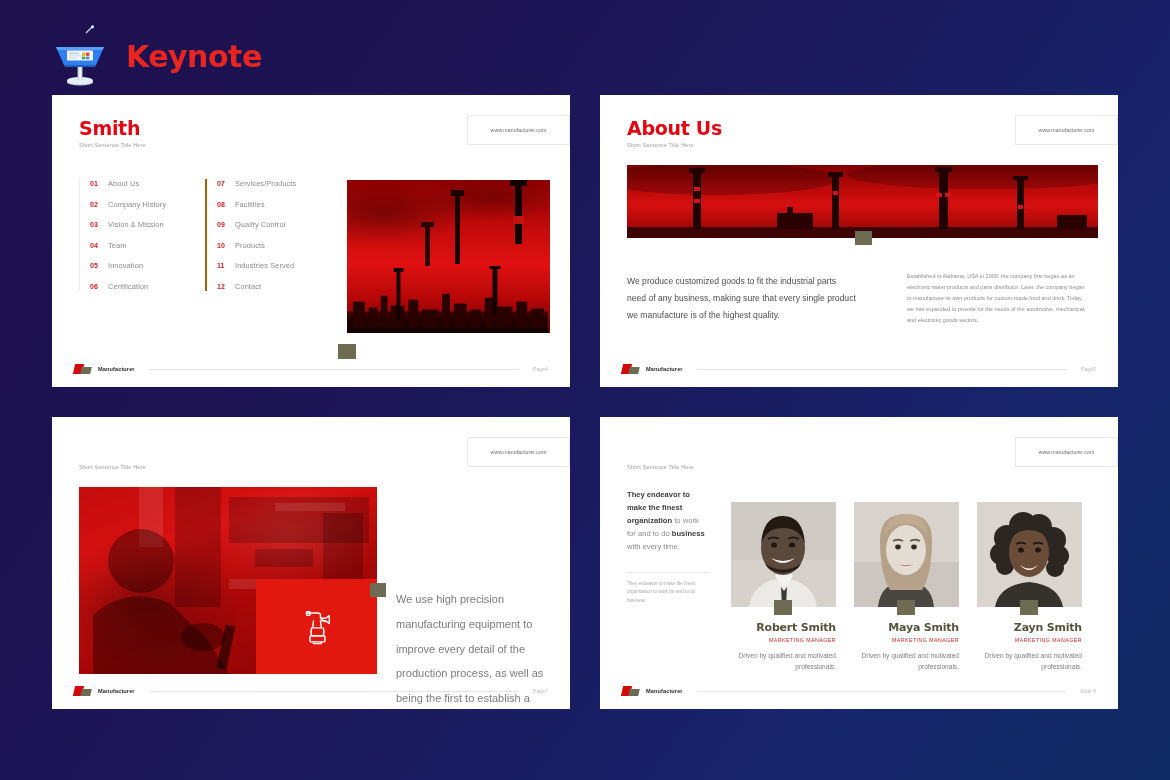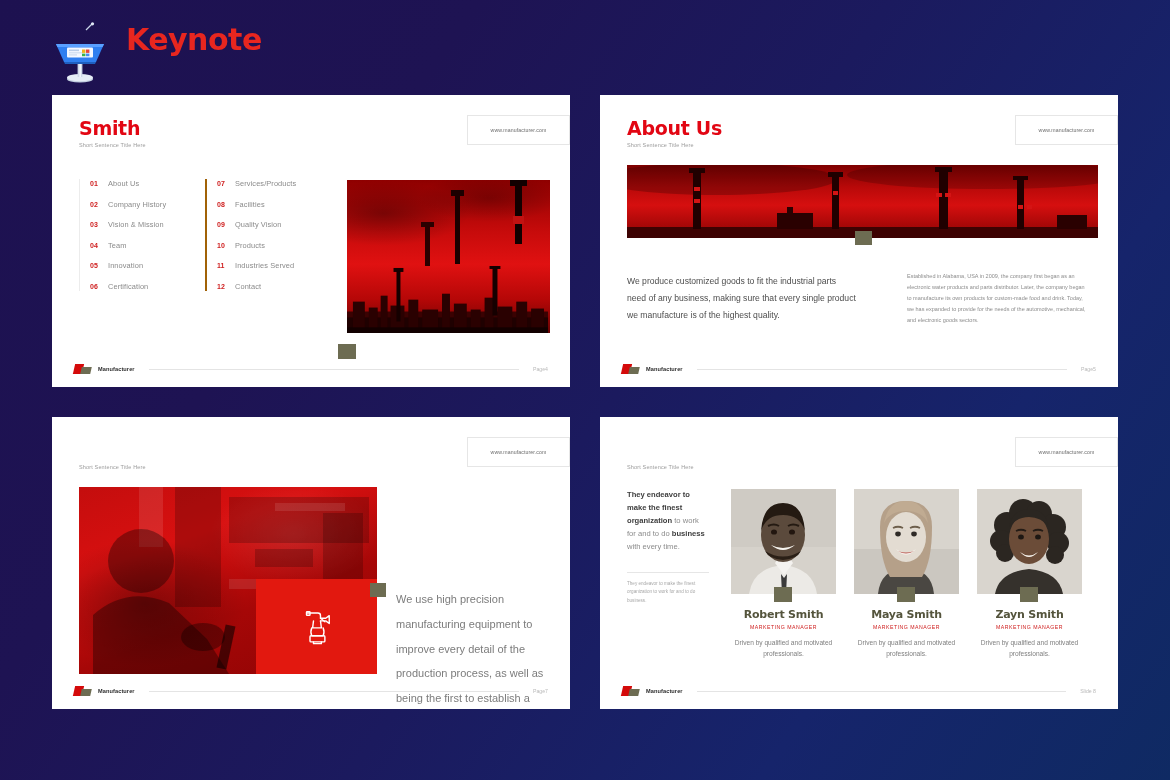--- a/index.html
+++ b/index.html
@@ -9,21 +9,21 @@
     overflow: hidden;
   }
   body {
     background: linear-gradient(125deg, #1d1150 0%, #1e1353 28%, #1b1a5e 52%, #16246b 76%, #0f2a63 100%);
     position: relative;
   }
 
   
   .header {
     position: absolute; left: 52px; top: 22px;
-    display: flex; align-items: flex-start; gap: 18px; height: 68px;
+    display: flex; align-items: center; gap: 18px; height: 68px;
   }
   .kn-icon { width: 56px; height: 62px; position: relative; }
   .kn-title {
     color: #e8261f; font-size: 30px; font-weight: bold;
     letter-spacing: -0.5px; font-family: "DejaVu Sans", sans-serif;
   }
 
   
   .grid {
     position: absolute; left: 52px; top: 95px;
@@ -158,21 +158,21 @@
     background: #e6e6e6;
   }
   .board-note {
     position: absolute; left: 27px; top: 163px; width: 84px;
     font-size: 4.6px; line-height: 1.85; color: #a8a8a8;
   }
   .people {
     position: absolute; left: 131px; top: 72px; right: 22px;
     display: flex; gap: 18px;
   }
-  .person { width: 105px; text-align: center; position: relative; }
+  .person { width: 105px; text-align: right; position: relative; margin-top: 13px; }
   .avatar {
     width: 105px; height: 105px; position: relative; overflow: hidden;
   }
   .p-name {
     margin-top: 14px; font-size: 11px; font-weight: bold;
     color: #54543c; font-family: "DejaVu Sans", sans-serif;
     letter-spacing: -0.2px;
   }
   .p-role {
     margin-top: 3px; font-size: 5.2px; color: #cf2020; letter-spacing: 0.5px;
@@ -253,21 +253,21 @@
         <div class="topic-row">
           <span class="topic-num">07</span>
           <span class="topic-label">Services/Products</span>
         </div>
         <div class="topic-row">
           <span class="topic-num">08</span>
           <span class="topic-label">Facilities</span>
         </div>
         <div class="topic-row">
           <span class="topic-num">09</span>
-          <span class="topic-label">Quality Vision</span>
+          <span class="topic-label">Quality Control</span>
         </div>
         <div class="topic-row">
           <span class="topic-num">10</span>
           <span class="topic-label">Products</span>
         </div>
         <div class="topic-row">
           <span class="topic-num">11</span>
           <span class="topic-label">Industries Served</span>
         </div>
         <div class="topic-row">

